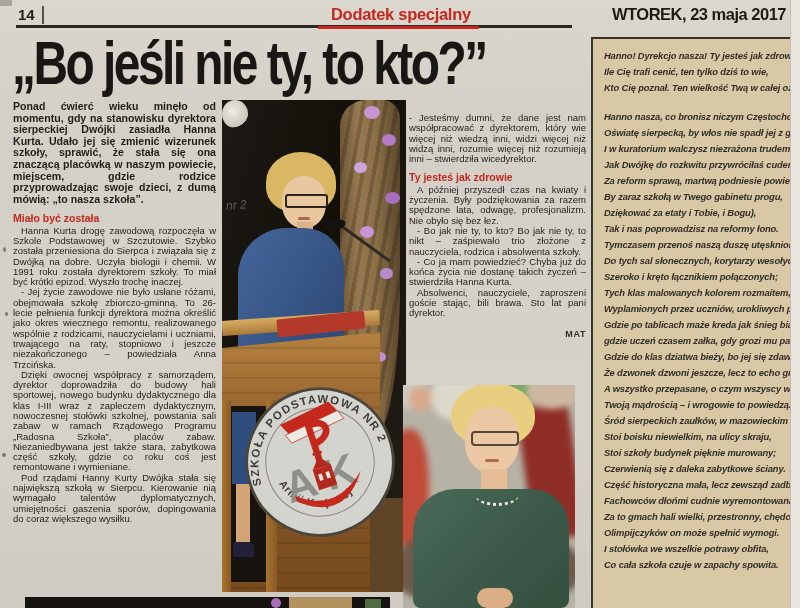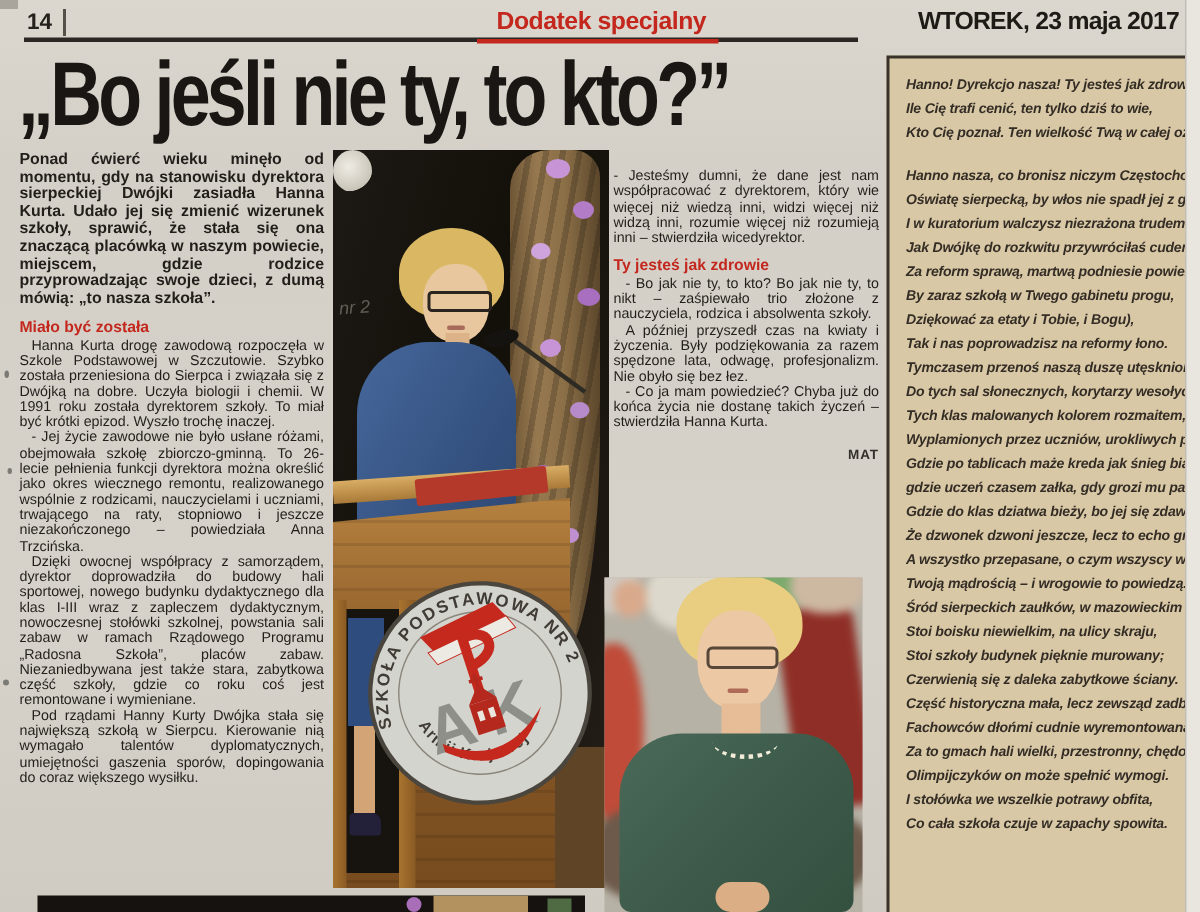--- a/index.html
+++ b/index.html
@@ -111,23 +111,24 @@
     <p class="bp subhead">Miało być została</p>
     <p class="bp">Hanna Kurta drogę zawodową rozpoczęła w Szkole Podstawowej w Szczutowie. Szybko została przeniesiona do Sierpca i związała się z Dwójką na dobre. Uczyła biologii i chemii. W 1991 roku została dyrektorem szkoły. To miał być krótki epizod. Wyszło trochę inaczej.</p>
     <p class="bp">- Jej życie zawodowe nie było usłane różami, obejmowała szkołę zbiorczo-gminną. To 26-lecie pełnienia funkcji dyrektora można określić jako okres wiecznego remontu, realizowanego wspólnie z rodzicami, nauczycielami i uczniami, trwającego na raty, stopniowo i jeszcze niezakończonego – powiedziała Anna Trzcińska.</p>
     <p class="bp">Dzięki owocnej współpracy z samorządem, dyrektor doprowadziła do budowy hali sportowej, nowego budynku dydaktycznego dla klas I-III wraz z zapleczem dydaktycznym, nowoczesnej stołówki szkolnej, powstania sali zabaw w ramach Rządowego Programu „Radosna Szkoła”, placów zabaw. Niezaniedbywana jest także stara, zabytkowa część szkoły, gdzie co roku coś jest remontowane i wymieniane.</p>
     <p class="bp">Pod rządami Hanny Kurty Dwójka stała się największą szkołą w Sierpcu. Kierowanie nią wymagało talentów dyplomatycznych, umiejętności gaszenia sporów, dopingowania do coraz większego wysiłku.</p>
   </div>
 
   <div class="col col-mid">
     <p class="bp" style="text-indent:0">- Jesteśmy dumni, że dane jest nam współpracować z dyrektorem, który wie więcej niż wiedzą inni, widzi więcej niż widzą inni, rozumie więcej niż rozumieją inni – stwierdziła wicedyrektor.</p>
     <p class="bp subhead">Ty jesteś jak zdrowie</p>
+    <p class="bp">A później przyszedł czas na kwiaty i życzenia. Były podziękowania za razem spędzone lata, odwagę, profesjonalizm. Nie obyło się bez łez.</p>
     <p class="bp">- Bo jak nie ty, to kto? Bo jak nie ty, to nikt – zaśpiewało trio złożone z nauczyciela, rodzica i absolwenta szkoły.</p>
-    <p class="bp">A później przyszedł czas na kwiaty i życzenia. Były podziękowania za razem spędzone lata, odwagę, profesjonalizm. Nie obyło się bez łez.</p>
     <p class="bp">- Co ja mam powiedzieć? Chyba już do końca życia nie dostanę takich życzeń – stwierdziła Hanna Kurta.</p>
+    <p class="bp">Absolwenci, nauczyciele, zaproszeni goście stając, bili brawa. Sto lat pani dyrektor.</p>
     <p class="byline">MAT</p>
   </div>
 
   <div class="poem-box">
     <div>
         <div class="poem-line">Hanno! Dyrekcjo nasza! Ty jesteś jak zdrowie</div>
         <div class="poem-line">Ile Cię trafi cenić, ten tylko dziś to wie,</div>
         <div class="poem-line">Kto Cię poznał. Ten wielkość Twą w całej ozdobie</div>
       </div>
     <div class="stanza-gap"></div>
@@ -135,20 +136,21 @@
         <div class="poem-line">Hanno nasza, co bronisz niczym Częstochowy</div>
         <div class="poem-line">Oświatę sierpecką, by włos nie spadł jej z głowy</div>
         <div class="poem-line">I w kuratorium walczysz niezrażona trudem!</div>
         <div class="poem-line">Jak Dwójkę do rozkwitu przywróciłaś cudem</div>
         <div class="poem-line">Za reform sprawą, martwą podniesie powiekę,</div>
         <div class="poem-line">By zaraz szkołą w Twego gabinetu progu,</div>
         <div class="poem-line">Dziękować za etaty i Tobie, i Bogu),</div>
         <div class="poem-line">Tak i nas poprowadzisz na reformy łono.</div>
         <div class="poem-line">Tymczasem przenoś naszą duszę utęsknioną</div>
         <div class="poem-line">Do tych sal słonecznych, korytarzy wesołych,</div>
+        <div class="poem-line">Szeroko i kręto łącznikiem połączonych;</div>
         <div class="poem-line">Tych klas malowanych kolorem rozmaitem,</div>
         <div class="poem-line">Wyplamionych przez uczniów, urokliwych przy tem;</div>
         <div class="poem-line">Gdzie po tablicach maże kreda jak śnieg biała,</div>
         <div class="poem-line">gdzie uczeń czasem załka, gdy grozi mu pała,</div>
         <div class="poem-line">Gdzie do klas dziatwa bieży, bo jej się zdawało,</div>
         <div class="poem-line">Że dzwonek dzwoni jeszcze, lecz to echo grało,</div>
         <div class="poem-line">A wszystko przepasane, o czym wszyscy wiedzą,</div>
         <div class="poem-line">Twoją mądrością – i wrogowie to powiedzą.</div>
         <div class="poem-line">Śród sierpeckich zaułków, w mazowieckim kraju,</div>
         <div class="poem-line">Stoi boisku niewielkim, na ulicy skraju,</div>

